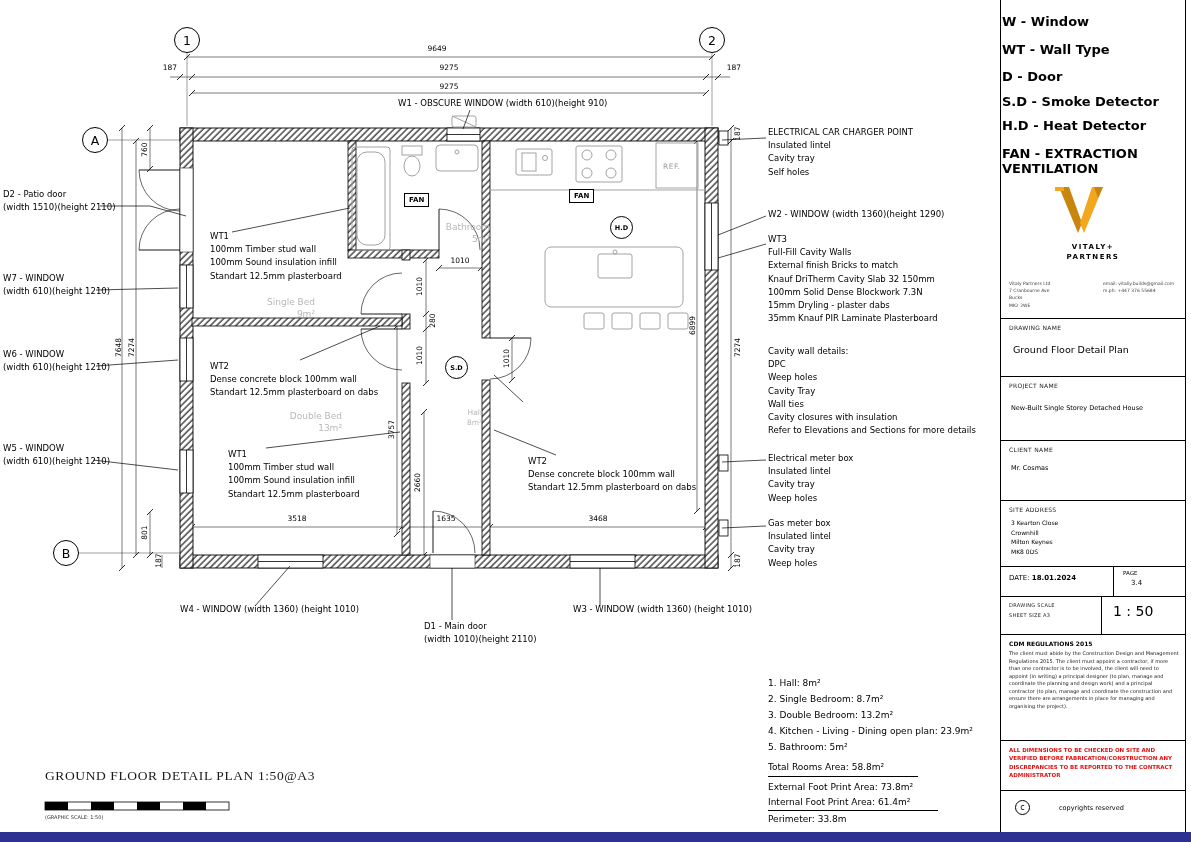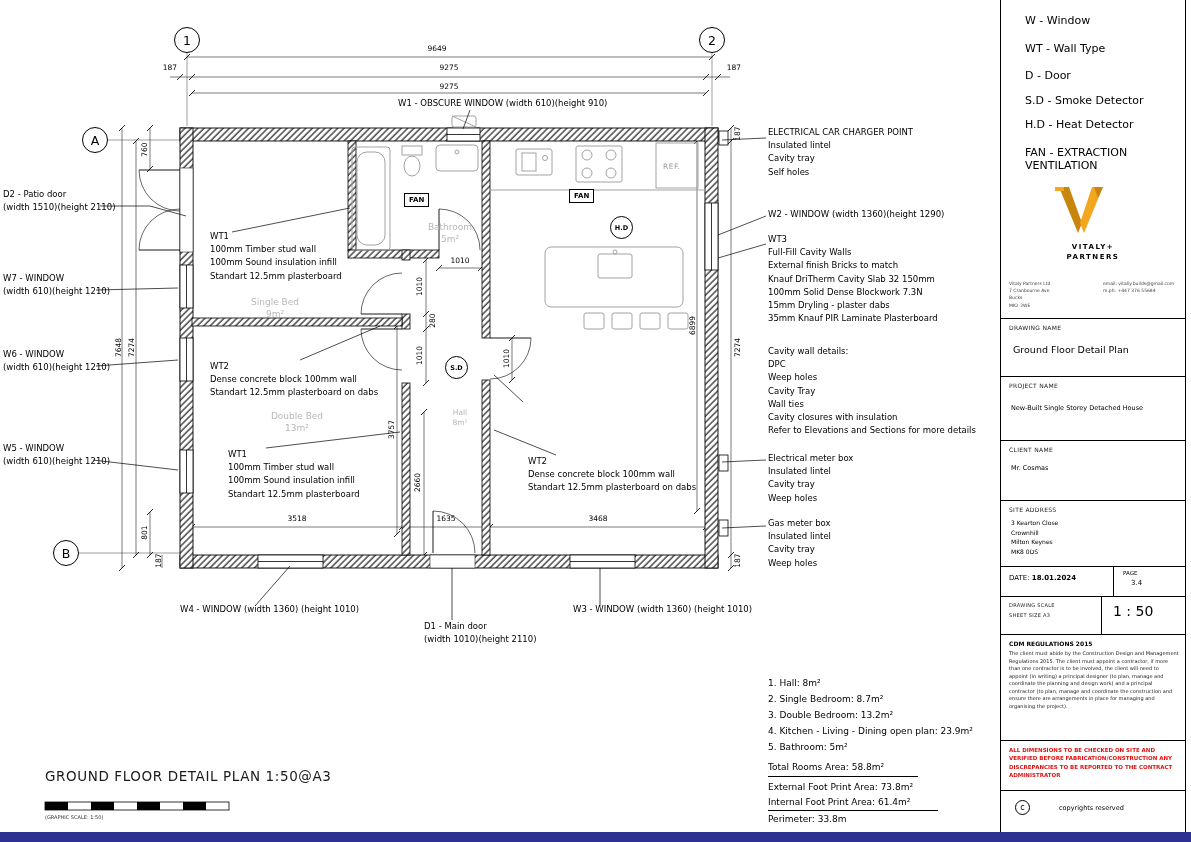--- a/index.html
+++ b/index.html
@@ -5,34 +5,34 @@
   *{margin:0;padding:0;box-sizing:border-box;}
   html,body{background:#ddd;}
   .sheet{position:relative;width:1191px;height:842px;background:#fff;overflow:hidden;
          font-family:"DejaVu Sans","Liberation Sans",sans-serif;color:#000;}
   .plan-svg{position:absolute;left:0;top:0;}
   .lbl{position:absolute;font-size:8.5px;line-height:1.55;white-space:pre-line;color:#000;}
   .dimh,.dimv{position:absolute;font-size:7.5px;width:36px;text-align:center;color:#000;}
   .dimv{transform:rotate(-90deg);}
   .bubble{position:absolute;width:26px;height:26px;border:1.4px solid #000;border-radius:50%;
           background:#fff;display:flex;align-items:center;justify-content:center;font-size:12.5px;}
-  .room{position:absolute;color:#b8b8b8;font-size:9px;text-align:center;line-height:1.35;white-space:pre-line;}
+  .room{position:absolute;color:#b8b8b8;font-size:9px;text-align:right;line-height:1.35;white-space:pre-line;}
   .fanbox{position:absolute;border:1.2px solid #000;background:#fff;font-size:7px;font-weight:bold;padding:2px 4px;}
   .det{position:absolute;width:23px;height:23px;border:1.2px solid #000;border-radius:50%;background:#fff;
        display:flex;align-items:center;justify-content:center;font-size:6.5px;font-weight:bold;}
   .ref{position:absolute;color:#9a9a9a;font-size:7.5px;letter-spacing:.5px;}
-  .plan-title{position:absolute;left:45px;top:768px;font-size:13.5px;letter-spacing:.6px;color:#1a1a1a;}
+  .plan-title{position:absolute;left:45px;top:768px;font-size:13.5px;letter-spacing:.6px;color:#1a1a1a;font-family:Liberation Serif, serif;}
   .scale-caption{position:absolute;left:45px;top:814px;font-size:5px;color:#333;}
   .sum-item{position:absolute;left:768px;font-size:9px;}
   .sum-rule{position:absolute;border-top:1px solid #000;height:0;}
   
   .tb{position:absolute;left:1000px;top:0;width:186px;height:832px;border-left:1px solid #000;border-right:1px solid #000;}
   .tb .rule{position:absolute;left:0;width:100%;border-top:1px solid #000;height:0;}
   .tb .vline{position:absolute;border-left:1px solid #000;width:0;}
-  .legend-item{position:absolute;left:24px;font-size:11px;font-weight:normal;}
+  .legend-item{position:absolute;left:1px;font-size:13px;font-weight:bold;}
   .tb-label{position:absolute;left:8px;font-size:6px;color:#222;letter-spacing:.3px;}
   .tb-value{position:absolute;color:#000;}
   .tiny{position:absolute;font-size:4.5px;color:#444;line-height:1.6;white-space:pre-line;}
   .cdm-text{position:absolute;left:8px;width:170px;font-size:5px;line-height:1.5;color:#222;text-align:left;}
   .warning{position:absolute;left:8px;width:170px;font-size:5.5px;line-height:1.5;color:#e01212;font-weight:bold;}
   .bottombar{position:absolute;left:0;right:0;bottom:0;height:10px;background:#2e3192;}
   .copy-circle{position:absolute;width:15px;height:15px;border:1px solid #000;border-radius:50%;
                display:flex;align-items:center;justify-content:center;font-size:8px;}
 </style>
 </head>

